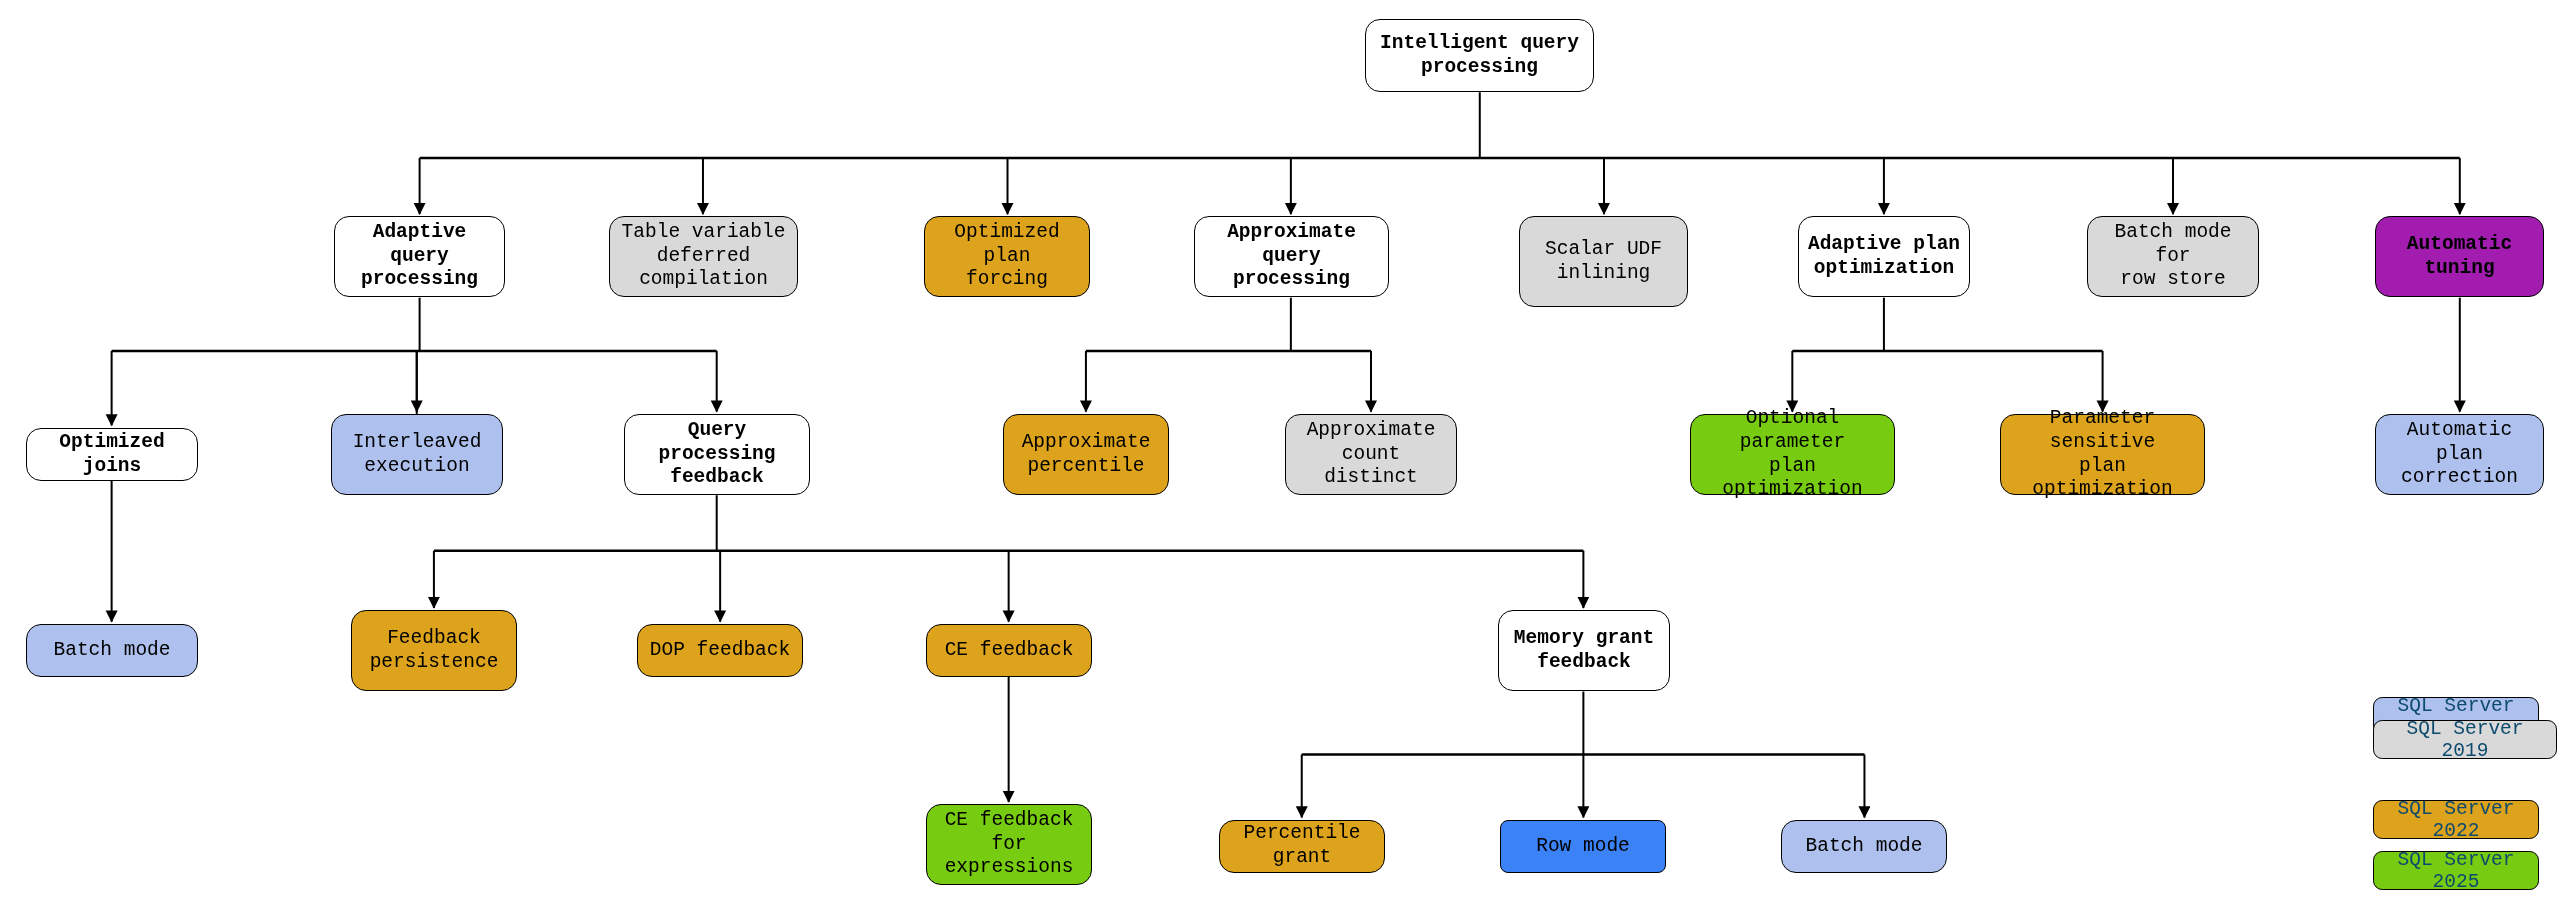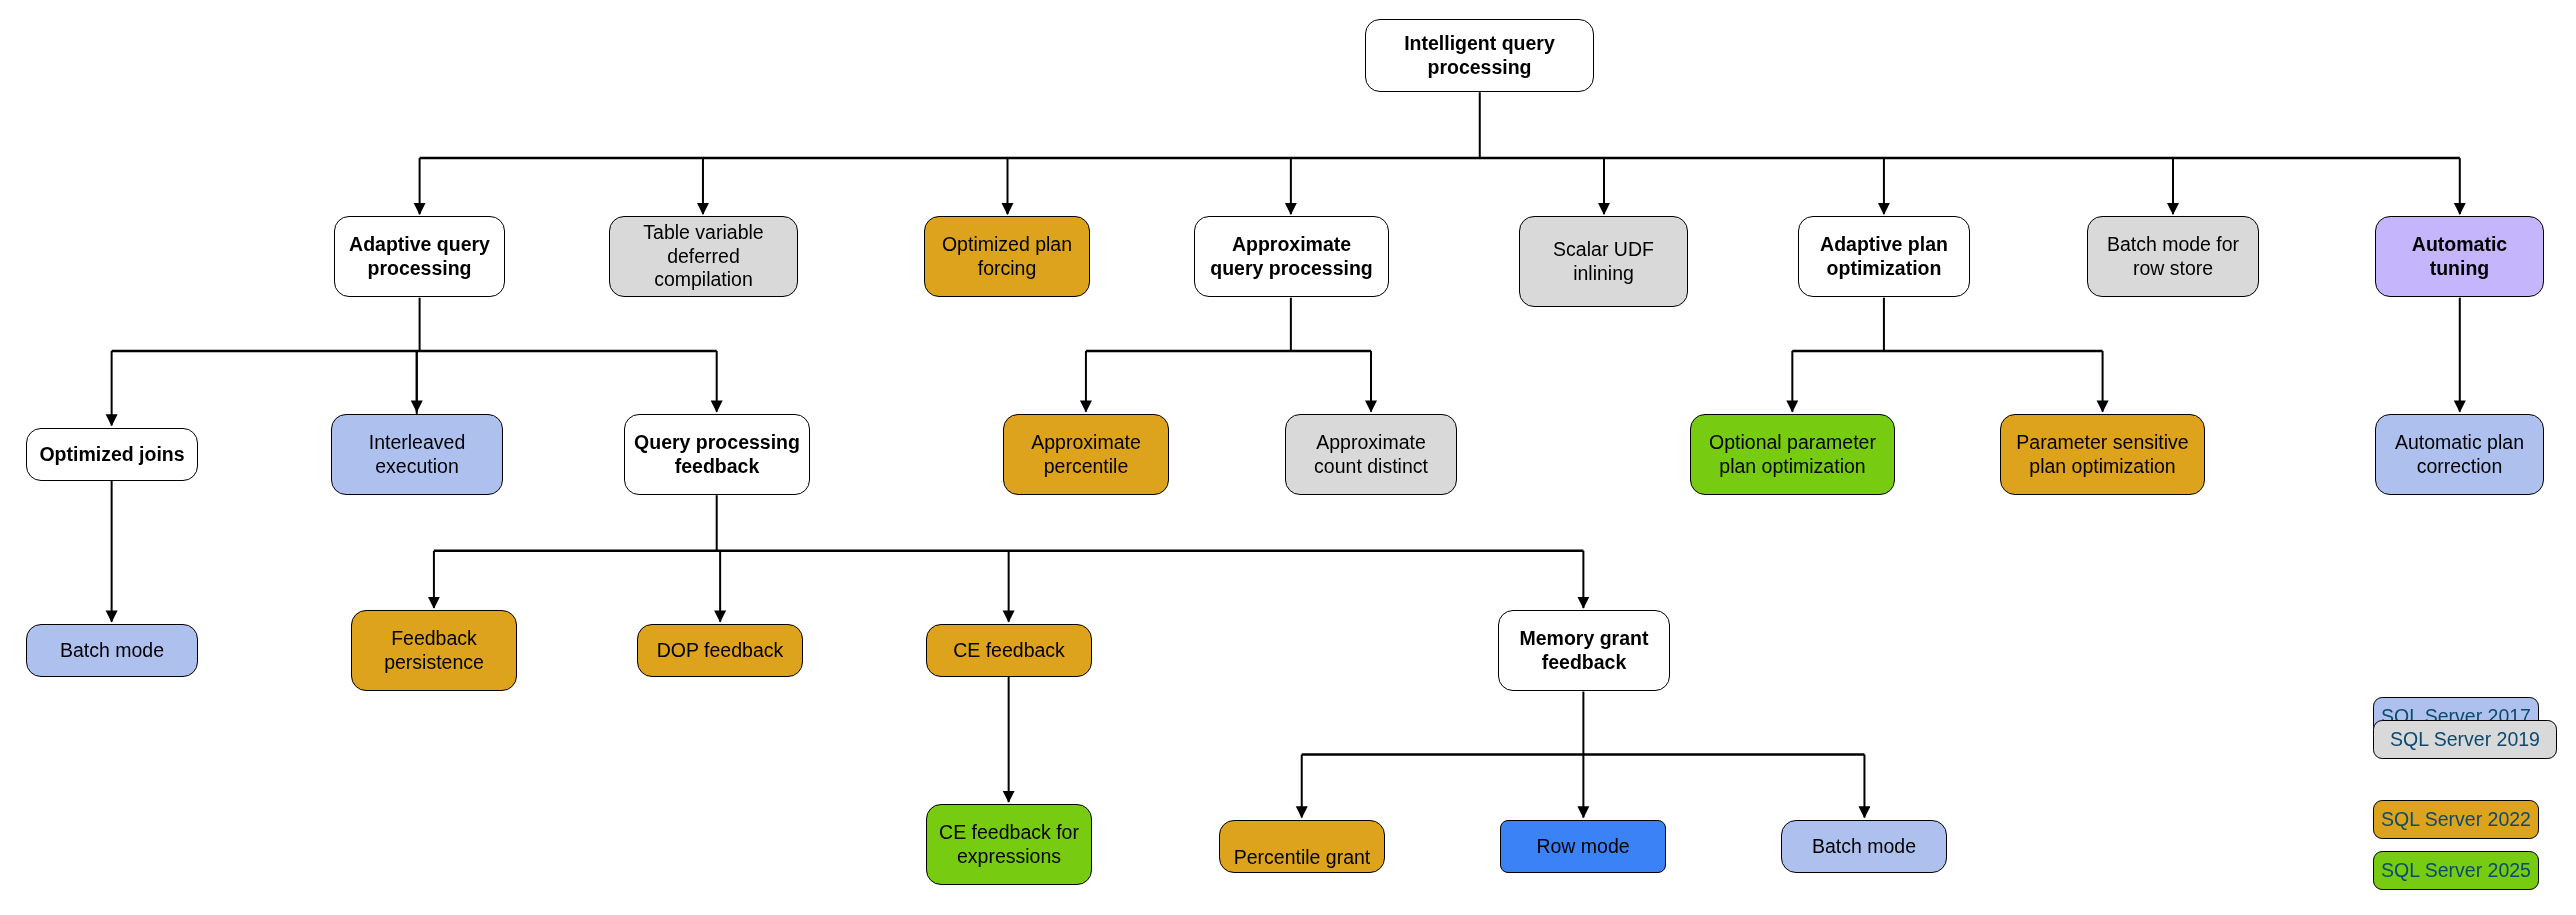--- a/index.html
+++ b/index.html
@@ -49,21 +49,21 @@
     border-radius: 9.2px;
     display: flex;
     align-items: center;
     justify-content: center;
     text-align: center;
     font-size: 19.5px;
     color: #0c4a6e;
     z-index: 2;
     padding: 1.1px 4.6px;
   }
-  .node span, .legend-item span { display: block; white-space: pre-line; }
+  .node span, .legend-item span { display: block; white-space: pre-line; font-family: Liberation Mono, monospace; }
 </style>
 </head>
 <body>
 
 <div id="canvas">
   <svg id="edges" viewBox="0 0 4500 1600">
       <defs>
         <marker id="arrow" markerWidth="7" markerHeight="7" refX="5.6" refY="3" orient="auto" markerUnits="strokeWidth">
           <path d="M0,0 L6,3 L0,6 z" fill="#000000"></path>
         </marker>
@@ -133,21 +133,21 @@
 inlining</span>
       </div>
       <div class="node bold" style="left: 1798px; top: 216px; width: 172px; height: 81px; background: rgb(255, 255, 255);">
         <span>Adaptive plan
 optimization</span>
       </div>
       <div class="node" style="left: 2087px; top: 216px; width: 172px; height: 81px; background: rgb(217, 217, 217);">
         <span>Batch mode for
 row store</span>
       </div>
-      <div class="node bold" style="left: 2375px; top: 216px; width: 169px; height: 81px; background: #c4b5fd;">
+      <div class="node bold" style="left: 2375px; top: 216px; width: 169px; height: 81px; background: #a21caf;">
         <span>Automatic
 tuning</span>
       </div>
       <div class="node bold" style="left: 26px; top: 428px; width: 172px; height: 53px; background: rgb(255, 255, 255);">
         <span>Optimized joins</span>
       </div>
       <div class="node" style="left: 331px; top: 414px; width: 172px; height: 81px; background: rgb(174, 193, 238);">
         <span>Interleaved
 execution</span>
       </div>

